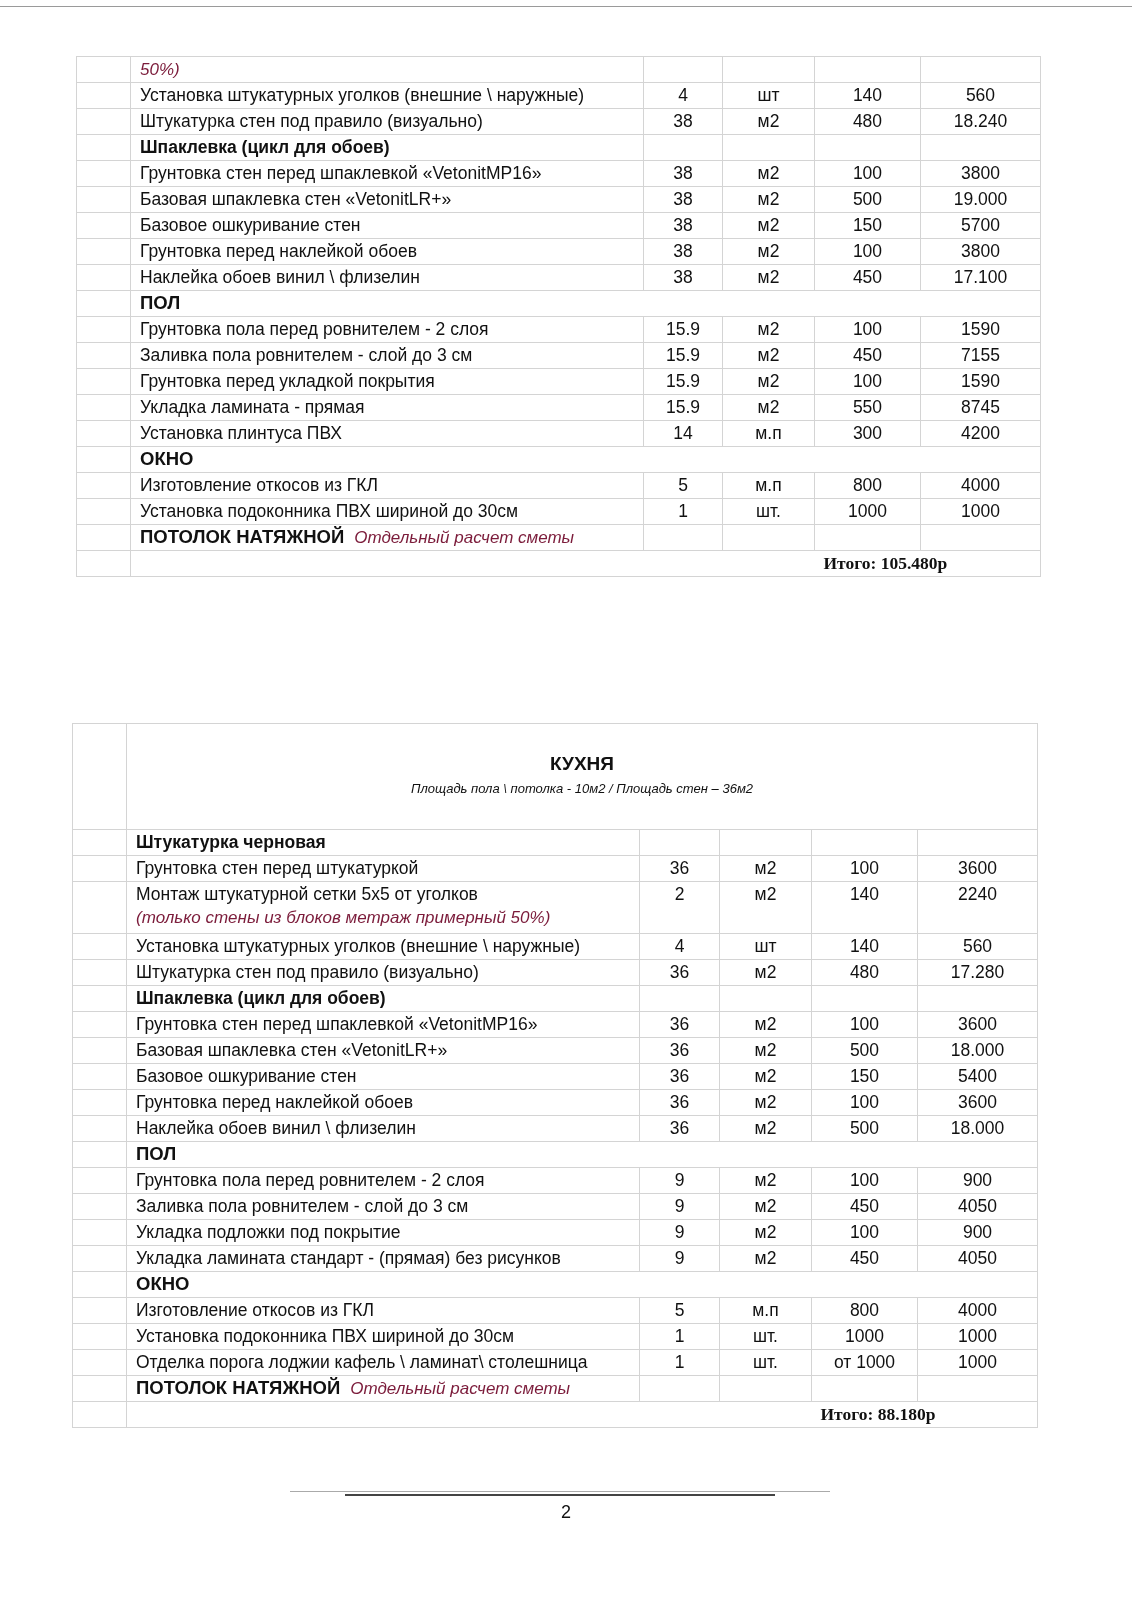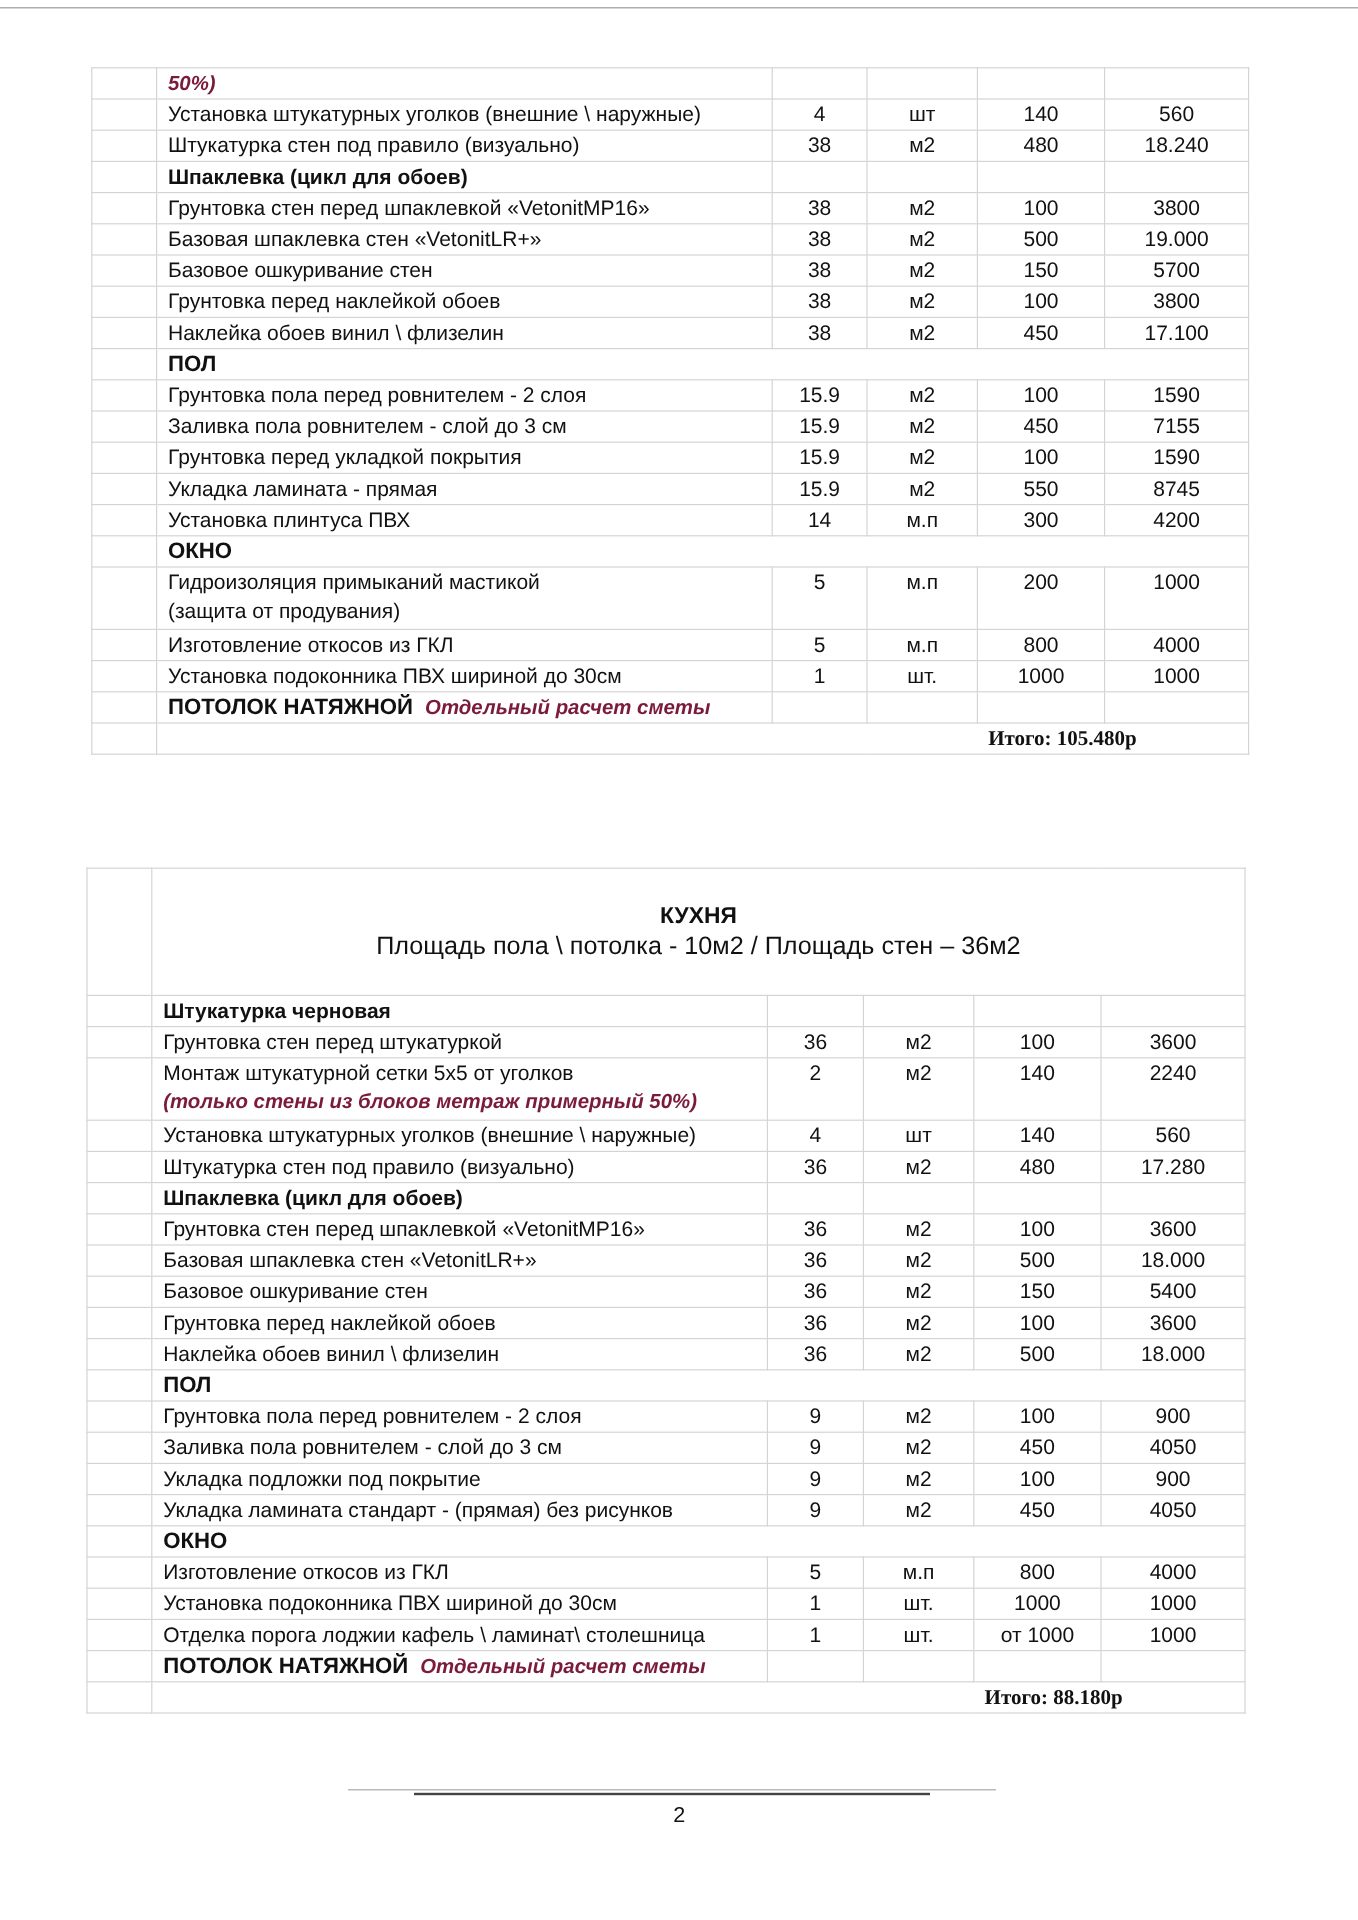--- a/index.html
+++ b/index.html
@@ -8,31 +8,31 @@
 
   .top-rule { position: absolute; left: 0; top: 6px; width: 1132px; height: 1px; background: #9a9a9a; }
 
   .sheet { position: absolute; border-collapse: collapse; table-layout: fixed; }
   .sheet td { border: 1px solid #d4d4d4; height: 26px; font-size: 17.5px; line-height: 24px; padding: 0 0 0 9px; white-space: nowrap; vertical-align: top; overflow: hidden; }
   .sheet td.num { text-align: center; padding: 0; }
   .sheet td.blank-col { padding: 0; }
   .sheet tr.section td.desc, .sheet tr.sub td.desc { font-weight: bold; margin-left: 32px; }
   .sheet tr.section td.desc { font-size: 18.5px; }
   .sheet tr.tall td { height: 52px; }
-  .sheet td .note { color: #7b1b3a; font-style: italic; font-weight: bold; font-size: 17px; }
+  .sheet td .note { color: #7b1b3a; font-style: italic; font-weight: normal; font-size: 17px; }
   .sheet td .line2 { display: block; }
   .sheet tr.total td.total-cell { font-weight: bold; padding-right: 2px; border-left: none; font-family: Liberation Serif, serif; }
   .sheet tr.total td.total-pad { border-right: none; }
 
   #t1 { left: 76px; top: 56px; width: 964px; }
   #t2 { left: 72px; top: 723px; width: 965px; }
 
   .sheet td.room-head { height: 106px; text-align: center; vertical-align: middle; padding: 0; }
   .room-title { display: block; font-weight: bold; font-size: 19px; line-height: 24px; }
-  .room-sub { display: block; font-size: 21px; line-height: 26px; }
+  .room-sub { display: block; font-size: 13px; line-height: 26px; font-style: italic; }
 
   .footer-rule { position: absolute; height: 1px; background: #555; }
   .page-num { position: absolute; left: 0; width: 1132px; top: 1502px; text-align: center; font-size: 18px; }
 </style>
 </head>
 <body>
 
 <div class="top-rule"></div>
 
 <table class="sheet" id="t1">
@@ -157,31 +157,20 @@
         <td class="blank-col"></td>
         <td class="desc">Установка плинтуса ПВХ</td>
         <td class="num">14</td>
         <td class="num">м.п</td>
         <td class="num">300</td>
         <td class="num">4200</td>
       </tr>
       <tr class="section">
         <td class="blank-col"></td>
         <td class="desc" colspan="5">ОКНО</td>
-      </tr>
-      <tr class="tall">
-        <td class="blank-col"></td>
-        <td class="desc">
-          <span class="line2">Гидроизоляция примыканий мастикой</span>
-          <span class="line2">(защита от продувания)</span>
-        </td>
-        <td class="num">5</td>
-        <td class="num">м.п</td>
-        <td class="num">200</td>
-        <td class="num">1000</td>
       </tr>
       <tr>
         <td class="blank-col"></td>
         <td class="desc">Изготовление откосов из ГКЛ</td>
         <td class="num">5</td>
         <td class="num">м.п</td>
         <td class="num">800</td>
         <td class="num">4000</td>
       </tr>
       <tr>

